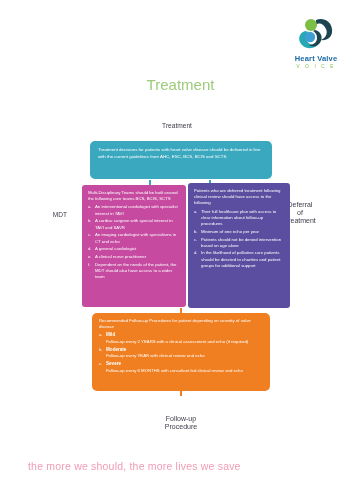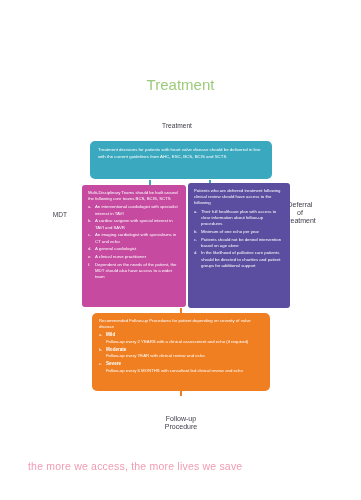--- a/index.html
+++ b/index.html
@@ -81,20 +81,33 @@
   .tagline {
     position: absolute; left: 28px; bottom: 28px;
     font-size: 10.5px; color: #f09bb4; letter-spacing: .2px;
   }
 </style>
 </head>
 <body>
 
 <div class="page">
 
+  <div class="logo">
+    <div class="logo-mark">
+      <svg viewBox="0 0 40 34" width="40" height="34">
+        <path d="M20 2 C27 -1 35 3 36 11 C37 19 31 23 25 22 C30 20 32 15 30 11 C28 6 23 4 20 7 Z" fill="#1d4450"></path>
+        <circle cx="15" cy="7" r="6" fill="#7bbf46"></circle>
+        <path d="M9 13 C3 15 1 22 6 27 C11 32 20 31 23 25 C18 28 13 27 11 23 C9 19 10 15 13 14 Z" fill="#26a9b5"></path>
+        <circle cx="14" cy="19" r="5.2" fill="#3f9fd4"></circle>
+        <path d="M19 12 C24 13 27 18 25 23 C23 28 17 30 13 27 C18 27 21 24 21 20 C21 16 19 14 17 13 Z" fill="#1d4450"></path>
+      </svg>
+    </div>
+    <div class="logo-text">Heart Valve</div>
+    <div class="logo-sub">V O I C E</div>
+  </div>
 
   <div class="title">Treatment</div>
 
   <svg class="links">
     <path d="M177 156 L177 142" stroke="#3aa9bf" stroke-width="2" fill="none"></path>
     <path d="M150 180 L150 196" stroke="#3aa9bf" stroke-width="2" fill="none"></path>
     <path d="M210 180 L210 196" stroke="#3aa9bf" stroke-width="2" fill="none"></path>
     <path d="M181 308 L181 318" stroke="#f07f22" stroke-width="2" fill="none"></path>
     <path d="M181 388 L181 396" stroke="#f07f22" stroke-width="2" fill="none"></path>
   </svg>
@@ -187,15 +200,15 @@
       <div class="seg seg-left"></div>
     </div>
     <div class="hole">
       <span>
         <span>Follow-up</span><br>
         <span>Procedure</span>
       </span>
     </div>
   </div>
 
-  <div class="tagline">the more we access, the more lives we save</div>
+  <div class="tagline">the more we should, the more lives we save</div>
 
 </div>
 
 </body></html>

